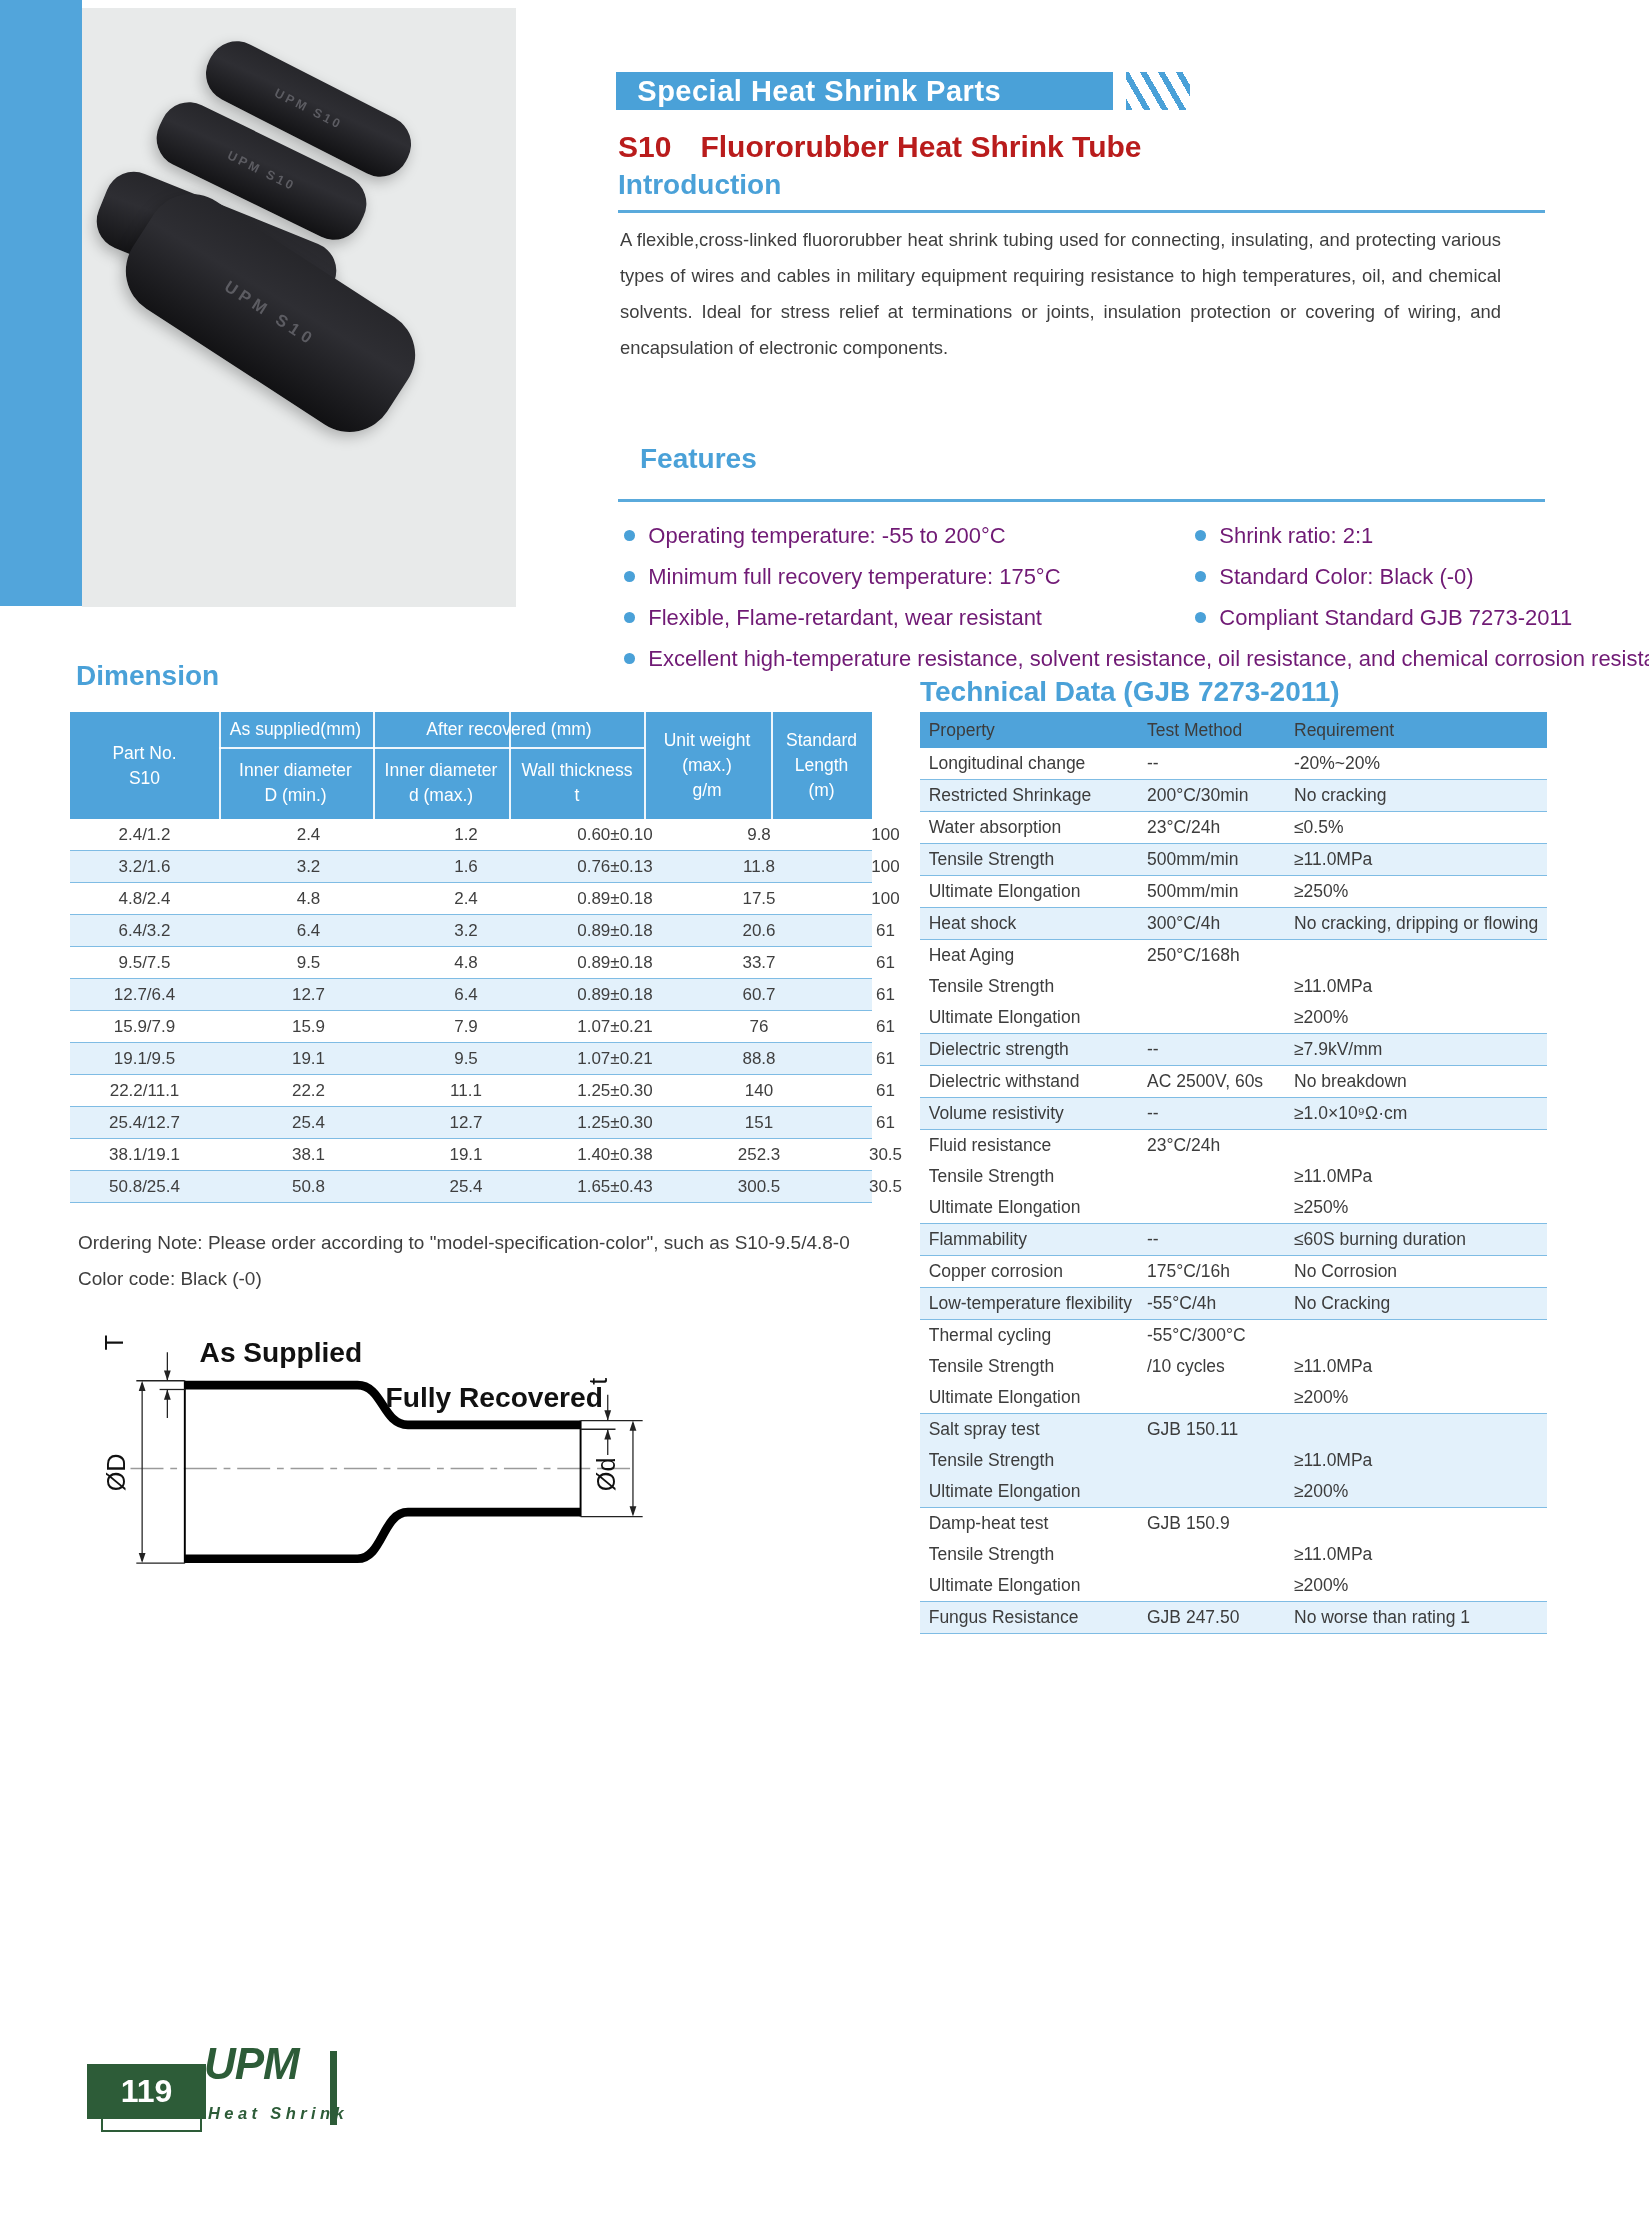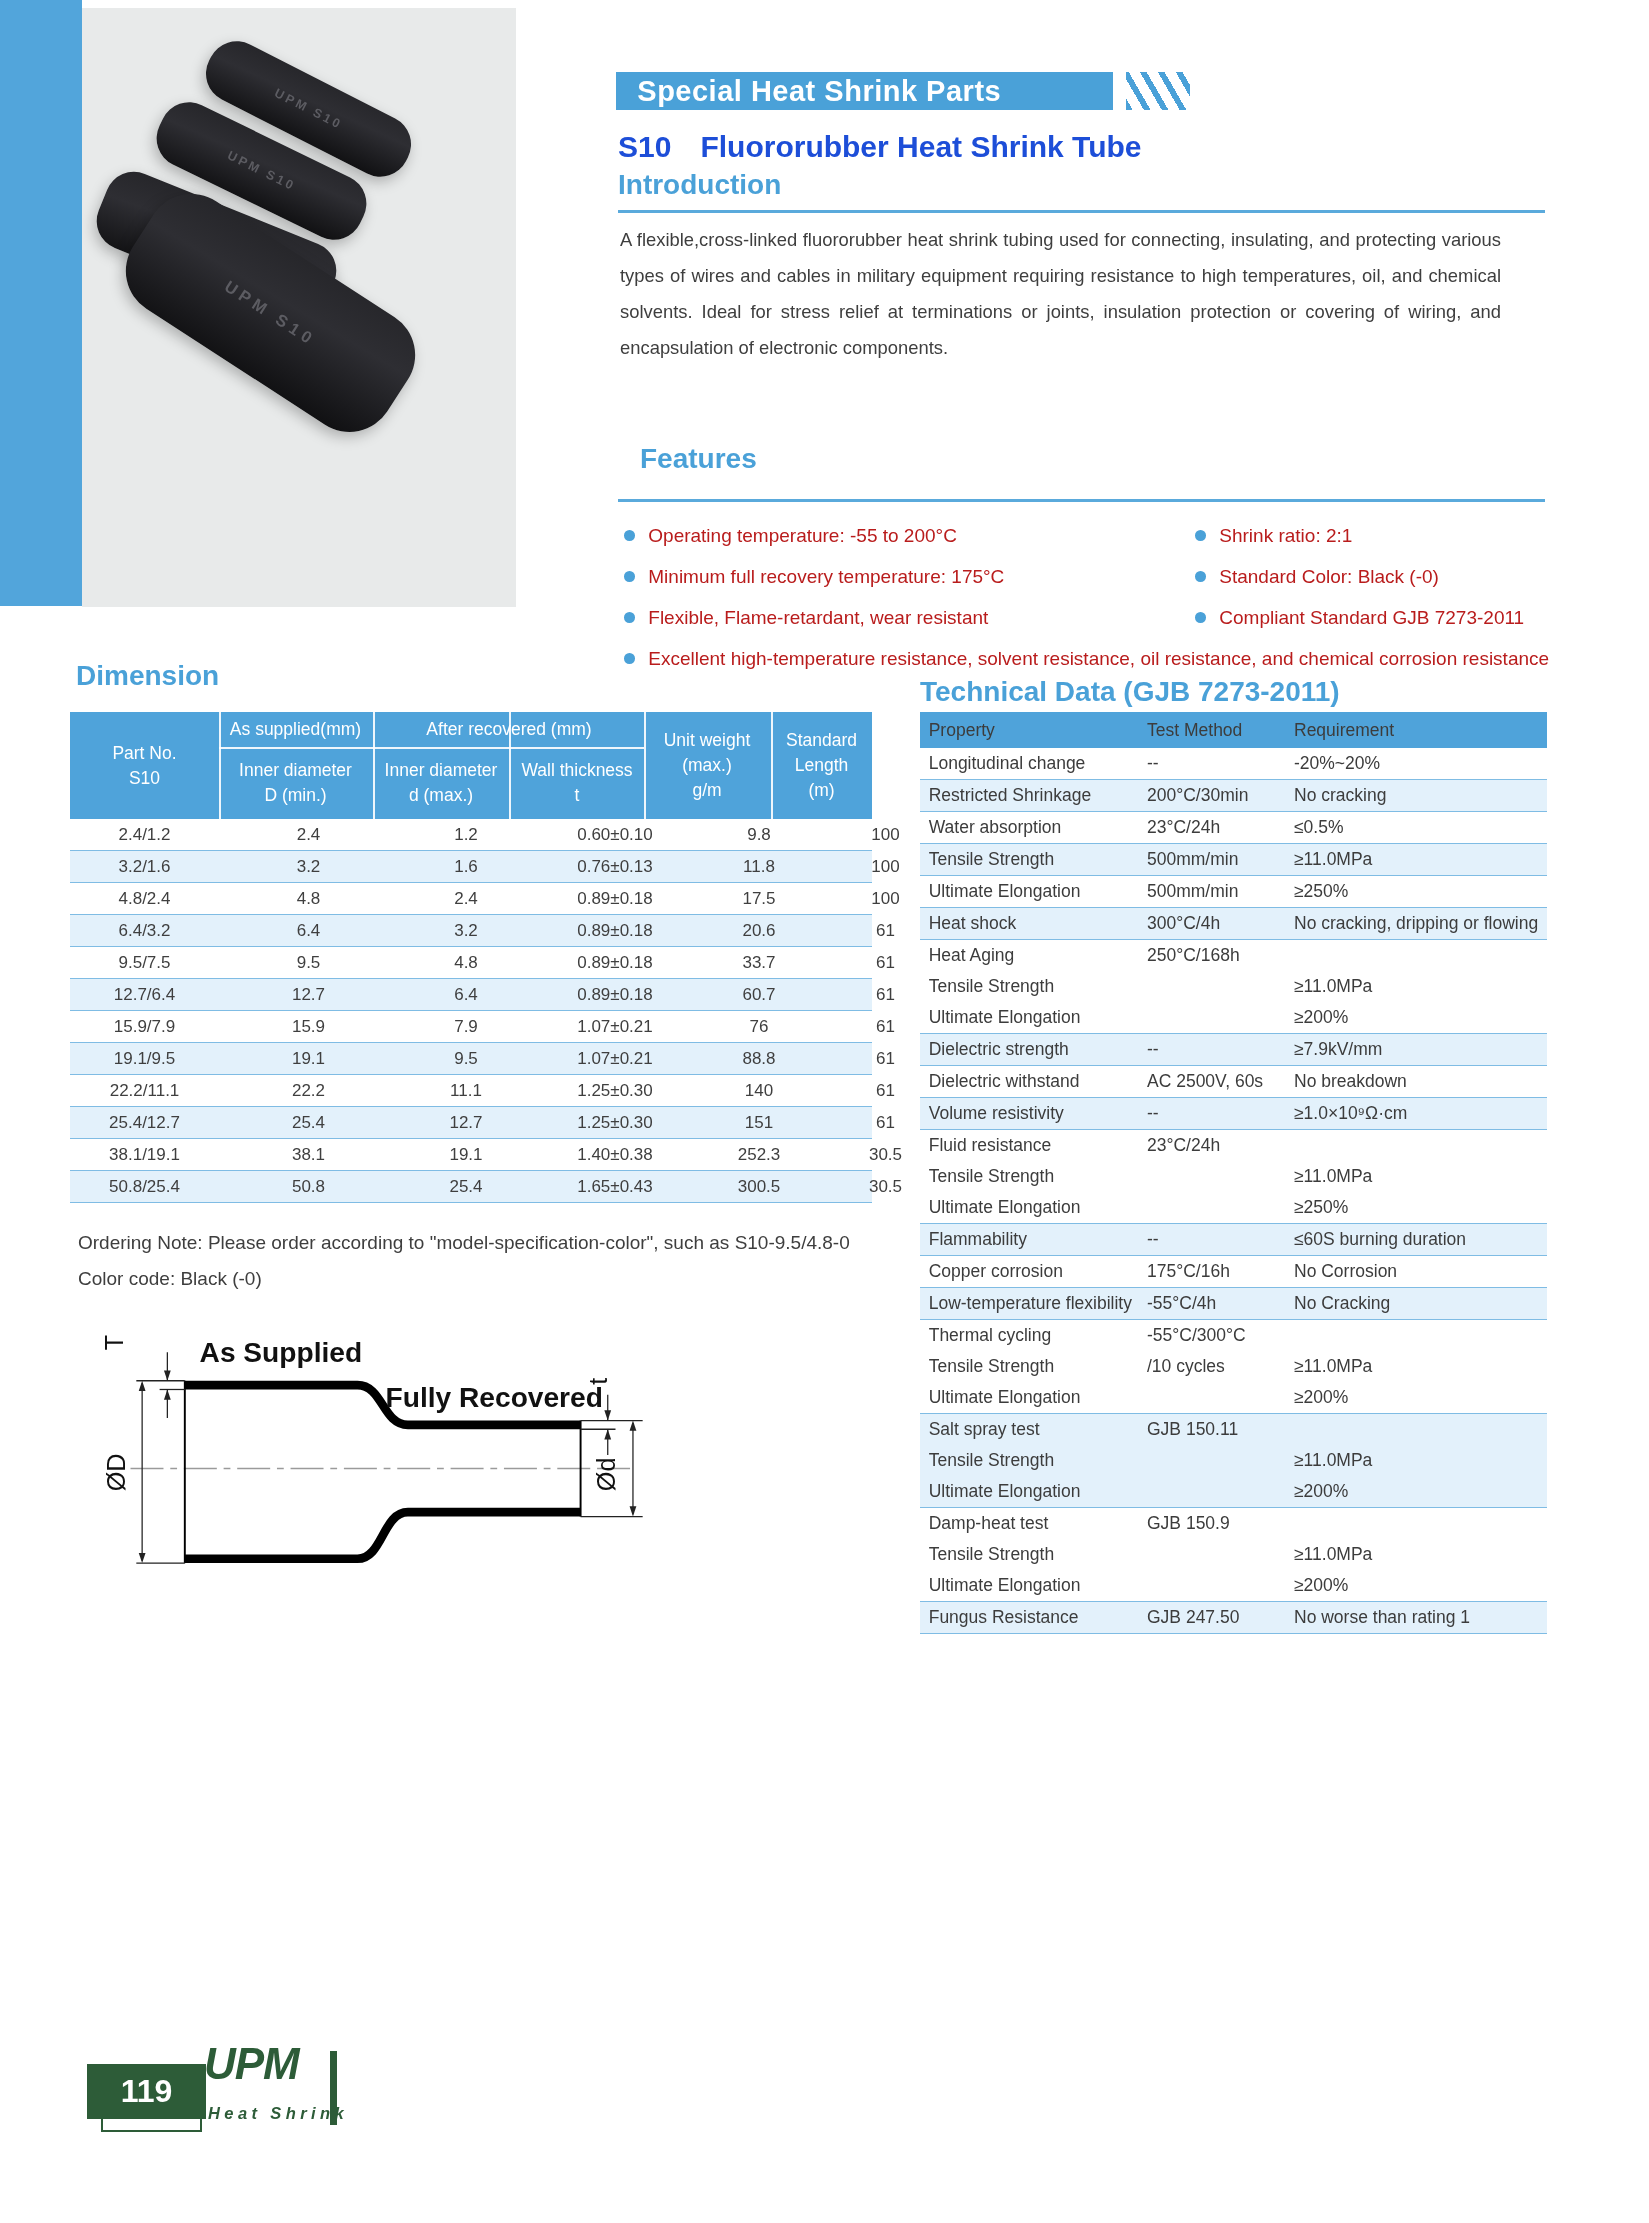--- a/index.html
+++ b/index.html
@@ -21,33 +21,33 @@
   #tube-4{border-radius:45px;}
   #tube-4 .tube-label{font-size:16.5px;letter-spacing:4.9px;}
 
   
   #banner{left:616px;top:72px;width:497px;height:38px;background:#4aa1d8;}
   #banner span{display:block;line-height:38px;padding-left:21.3px;color:#fff;font-size:29px;font-weight:bold;letter-spacing:0.5px;}
   #banner-stripes{left:1126px;top:72px;width:64px;height:38px;
     background:repeating-linear-gradient(60deg,#4aa1d8 0 5.8px,transparent 5.8px 15.5px);}
 
   
-  #product-title{left:618px;top:130px;font-size:30px;font-weight:bold;color:#1d4ed8;white-space:nowrap;}
+  #product-title{left:618px;top:130px;font-size:30px;font-weight:bold;color:#b91c1c;white-space:nowrap;}
   #product-title .code{margin-right:29px;}
   .sec-h{font-size:28px;font-weight:bold;color:#4aa1d8;white-space:nowrap;}
   .sec-line{height:2.9px;background:#5aaadc;}
   #intro-heading{left:618px;top:169px;}
   #intro-line{left:618px;top:210px;width:927px;}
   #intro-body{left:620px;top:222px;width:881px;font-size:18.4px;line-height:36px;color:#3e3e3e;text-align:justify;}
   #features-heading{left:618px;top:443px;margin-left:22px;}
   #features-line{left:618px;top:499px;width:927px;}
 
   .feat-row{height:41px;display:flex;align-items:center;white-space:nowrap;}
   .feat-dot{width:10.7px;height:10.7px;border-radius:50%;background:#4aa1d8;margin-right:13.6px;flex:0 0 10.7px;}
-  .feat-txt{font-size:19px;color:#b91c1c;}
+  .feat-txt{font-size:22px;color:#701a75;}
   #features-left{left:624px;top:515px;}
   #features-right{left:1195px;top:515px;}
 
   
   #dimension-heading{left:76px;top:660px;}
   #technical-heading{left:920px;top:660px;margin-top:16px;}
 
   #dimension-table{left:70px;top:712px;width:802px;}
   #dim-header{position:relative;width:802px;height:107px;background:#4fa3da;color:#fff;}
   .dim-vline{position:absolute;top:0;bottom:0;width:1.9px;background:rgba(255,255,255,.9);}

